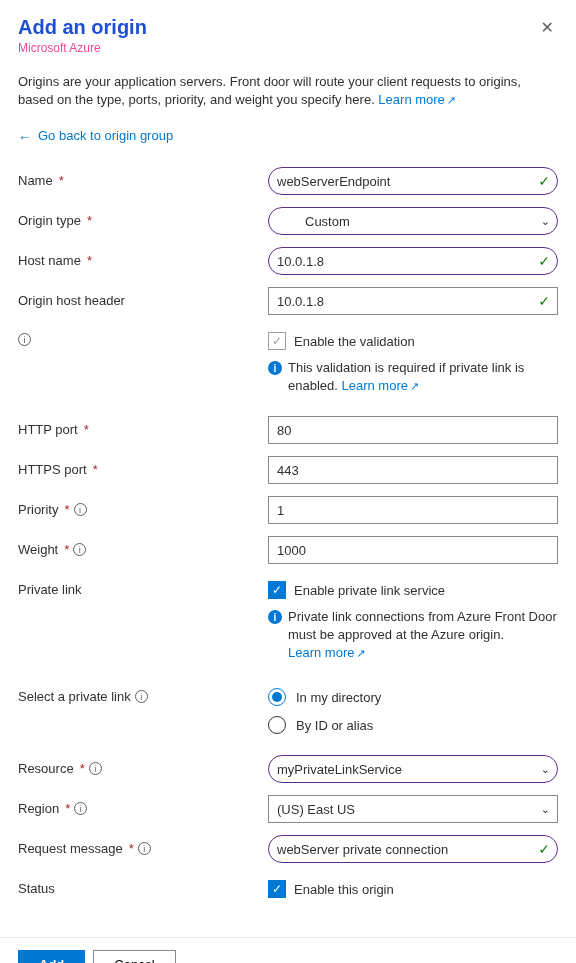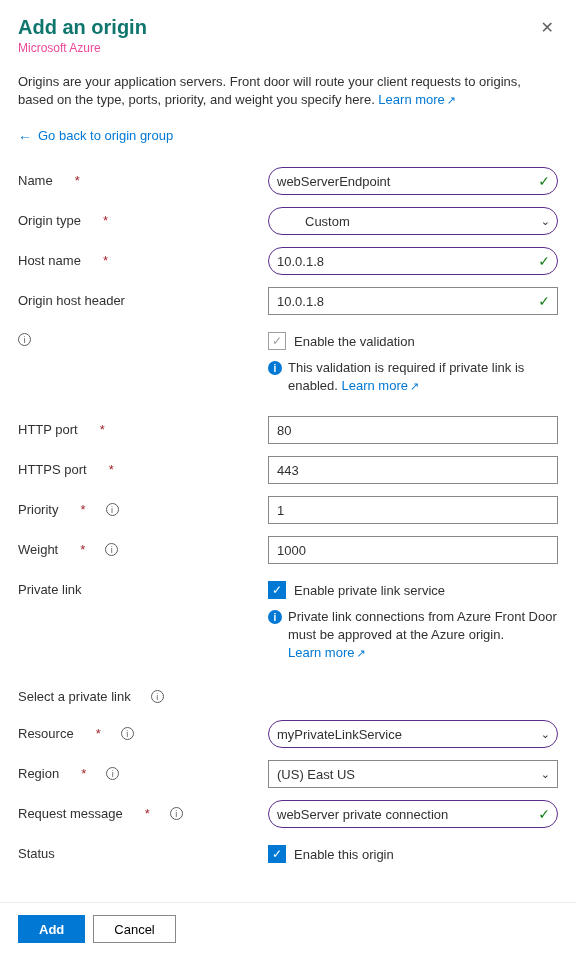--- a/index.html
+++ b/index.html
@@ -6,30 +6,30 @@
   body {
     margin: 0;
     font-family: "Segoe UI", Arial, sans-serif;
     font-size: 13px;
     color: #323130;
     background: #fff;
     width: 576px;
   }
   .panel { padding: 16px 18px 0 18px; }
   .header-row { display: flex; justify-content: space-between; align-items: flex-start; }
-  .title { font-size: 20px; font-weight: 600; color: #0f766e; margin: 0; }
+  .title { font-size: 20px; font-weight: 600; color: #1d4ed8; margin: 0; }
   .subtitle { font-size: 12px; color: #ec4899; margin: 2px 0 0 0; }
   .close { cursor: pointer; font-size: 16px; color: #605e5c; padding: 2px 4px; }
   .intro { margin: 18px 0 0 0; font-size: 13px; line-height: 1.4; color: #323130; }
   .link { color: #0078d4; text-decoration: none; cursor: pointer; }
   .ext-icon { font-size: 11px; margin-left: 2px; }
   .back-row { margin: 18px 0 18px 0; display: flex; align-items: center; gap: 6px; }
   .back-arrow { color: #0078d4; font-size: 14px; }
   .form-row { display: flex; align-items: flex-start; padding: 6px 0; }
-  .form-label { width: 250px; flex: 0 0 250px; padding-top: 6px; font-size: 13px; color: #323130; display: flex; align-items: center; gap: 20px; }
+  .form-label { width: 250px; flex: 0 0 250px; padding-top: 6px; font-size: 13px; color: #323130; display: flex; align-items: center; gap: 4px; }
   .req { color: #a4262c; margin-left: 2px; }
   .info-icon {
     display: inline-flex; align-items: center; justify-content: center;
     width: 13px; height: 13px; border: 1px solid #605e5c; border-radius: 50%;
     font-size: 9px; color: #605e5c; cursor: default;
   }
   .form-control { flex: 1; position: relative; }
   .input, .select {
     width: 100%; height: 28px; padding: 0 28px 0 8px;
     font-size: 13px; color: #323130;
@@ -230,20 +230,30 @@
     </div>
   </div>
 
   <div class="gap-md"></div>
 
   <div class="form-row">
     <div class="form-label">
         <span>Select a private link</span> 
         <span class="info-icon">i</span>
       </div>
+    <div class="form-control">
+      <div class="radio-row">
+        <span class="radio selected"></span>
+        <span>In my directory</span>
+      </div>
+      <div class="radio-row">
+        <span class="radio"></span>
+        <span>By ID or alias</span>
+      </div>
+    </div>
   </div>
 
   <div class="gap-sm"></div>
 
   <div class="form-row">
     <div class="form-label">
         <span>Resource</span>
         <span class="req">*</span> 
         <span class="info-icon">i</span>
       </div>

